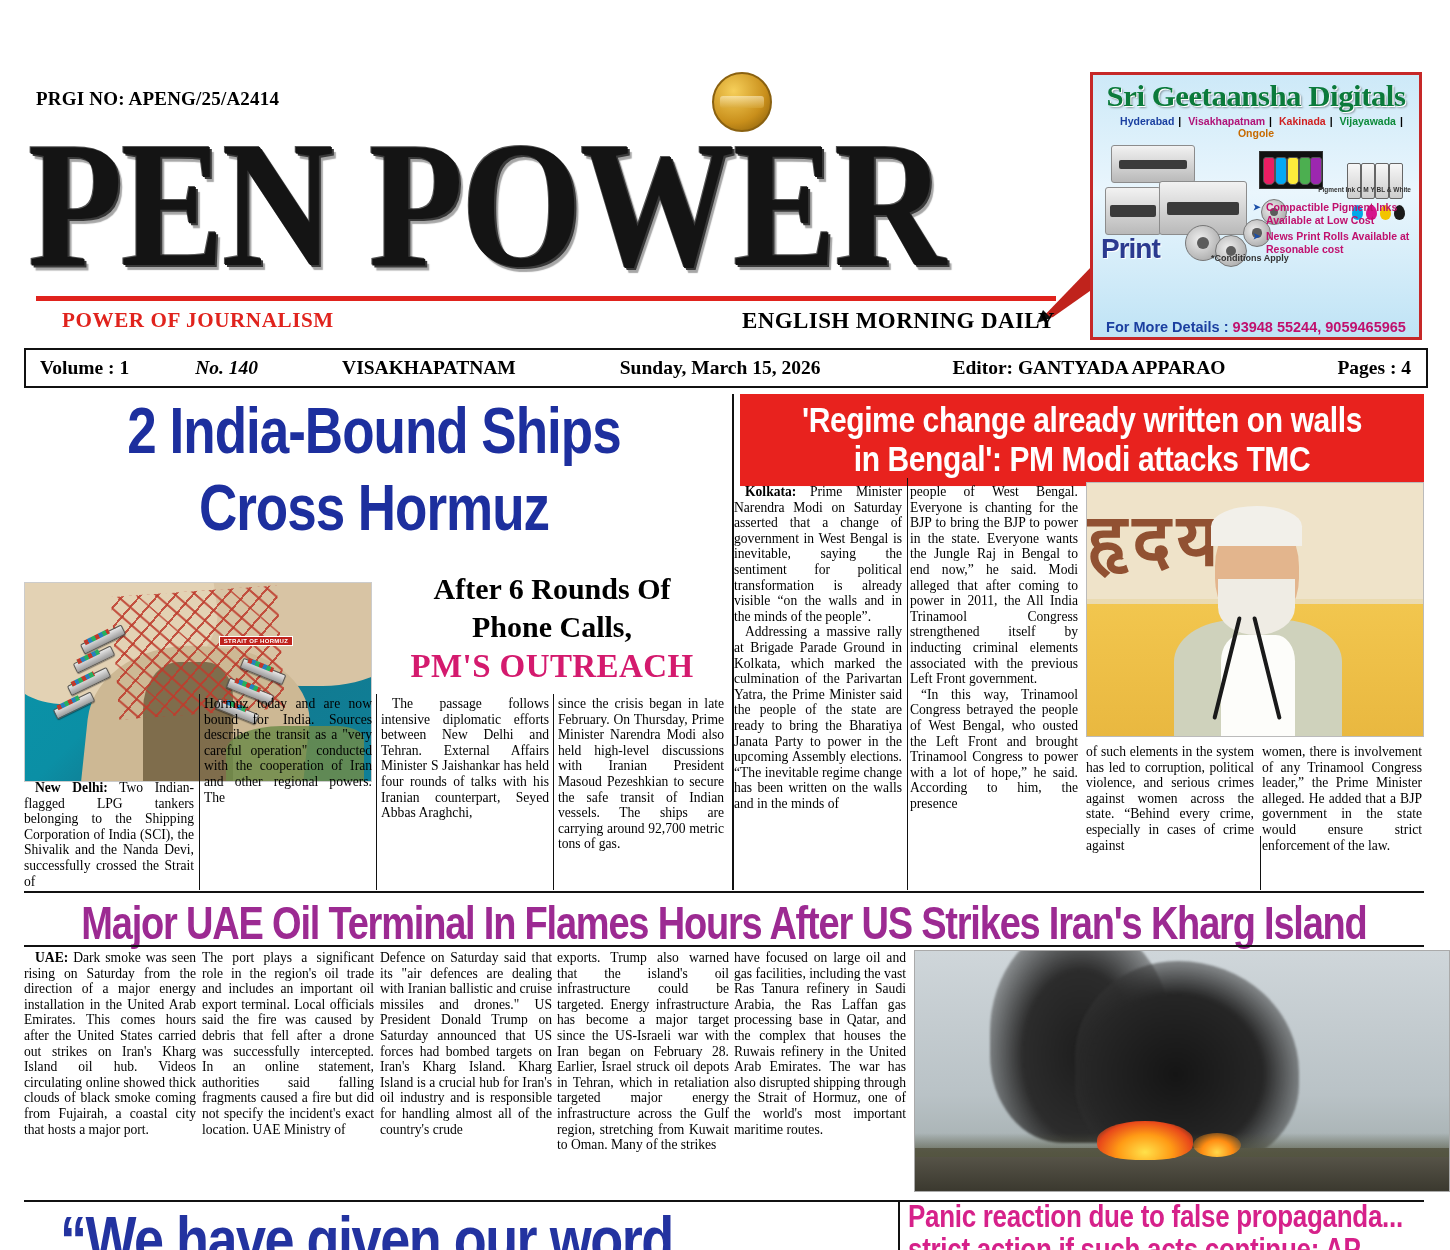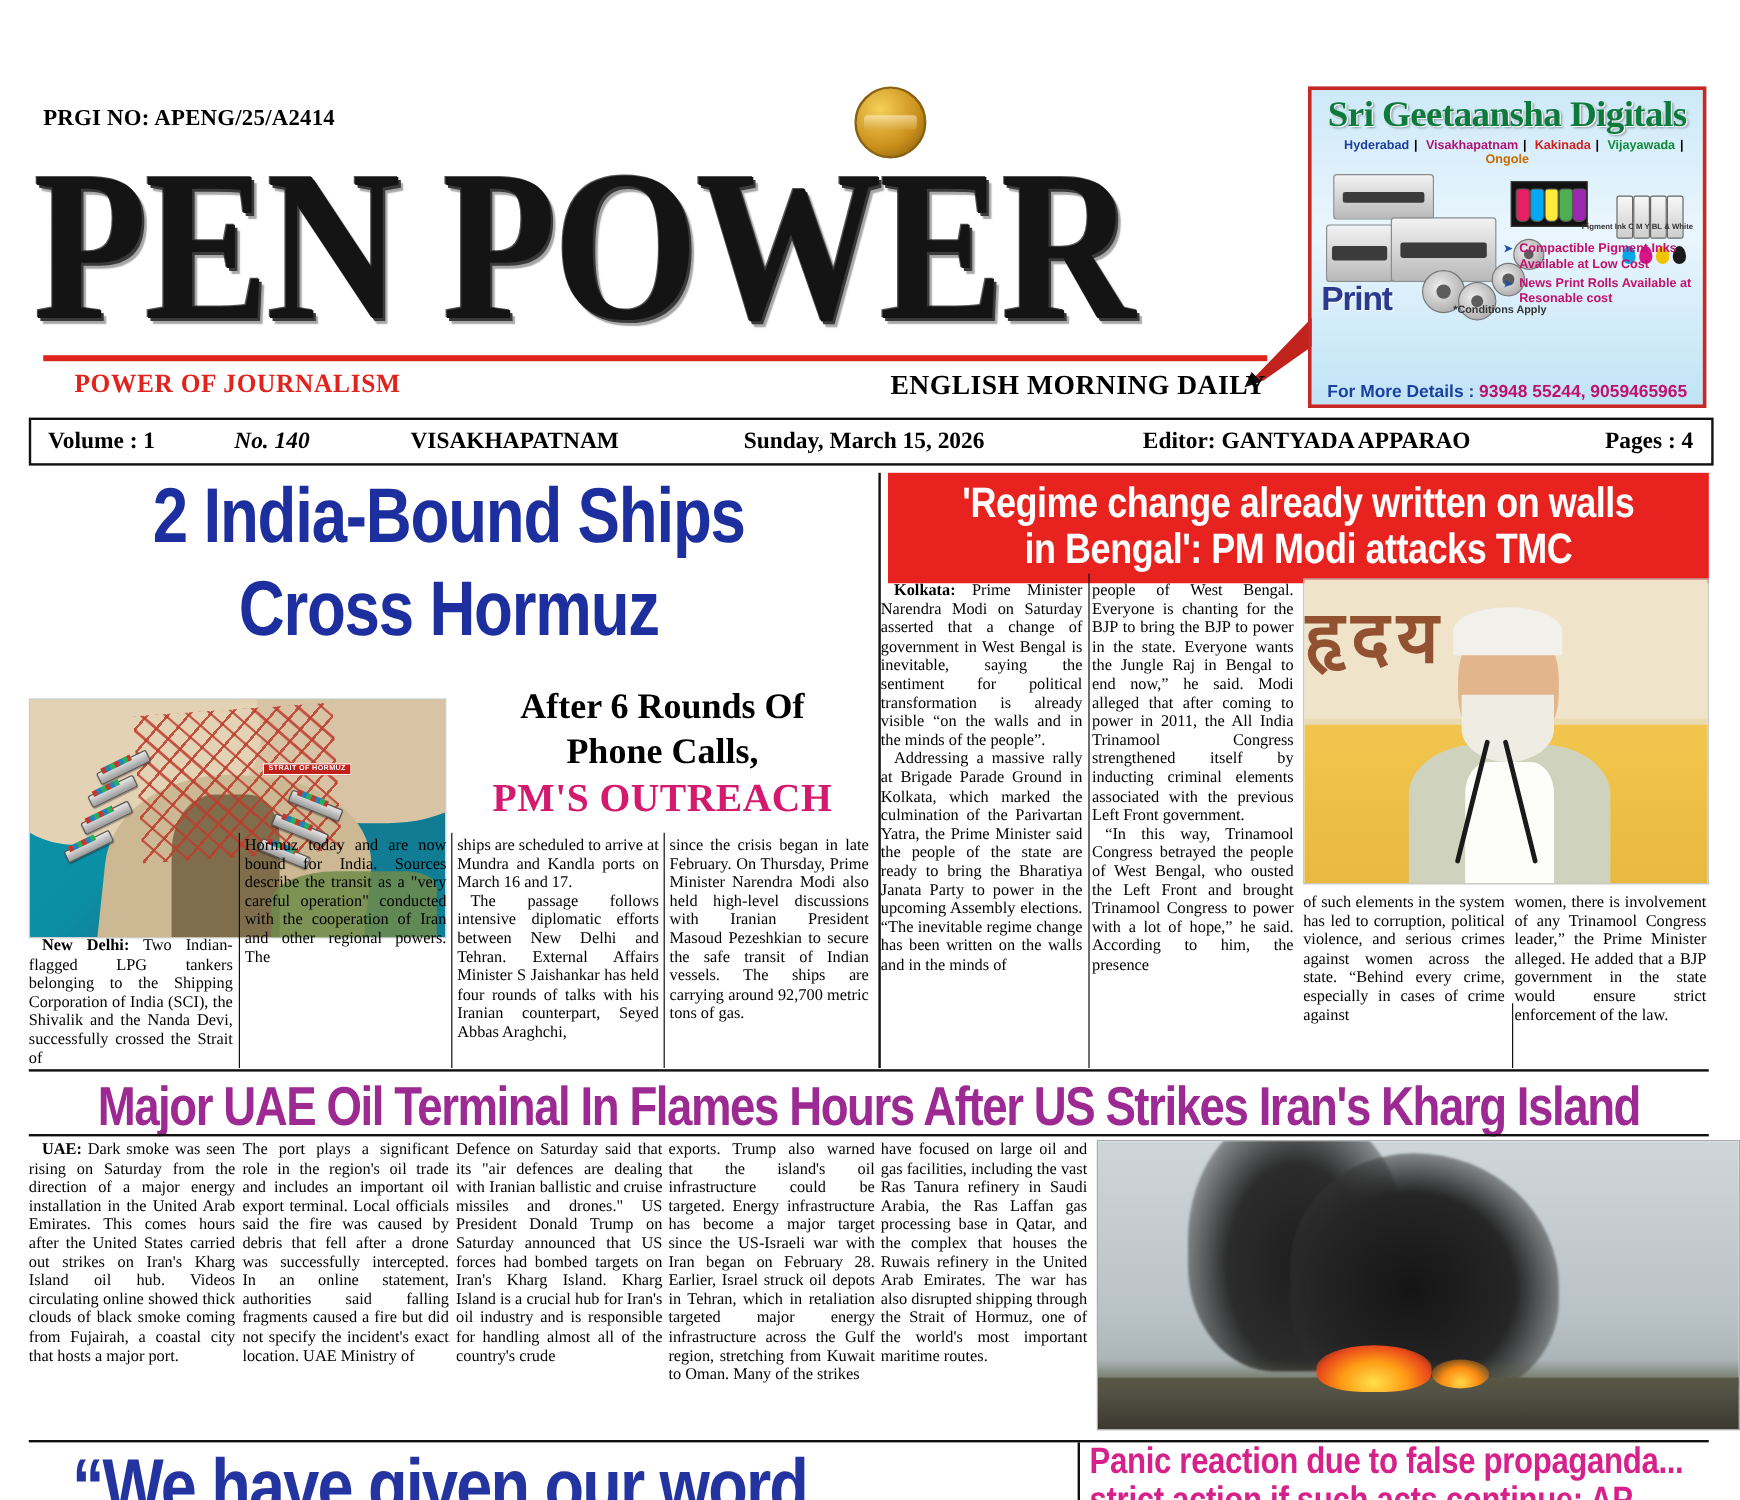--- a/index.html
+++ b/index.html
@@ -111,21 +111,21 @@
      text-align:center;font-size:30px;line-height:33px;letter-spacing:-.4px;padding:5px 4px 7px;
      transform:scaleY(1.18);transform-origin:center top;}
   .mc1{position:absolute;left:0;top:90px;width:168px;}
   .mc2{position:absolute;left:176px;top:90px;width:168px;}
   .mc3{position:absolute;left:352px;top:350px;width:168px;}
   .mc4{position:absolute;left:528px;top:350px;width:160px;}
   .modiphoto{position:absolute;left:352px;top:88px;width:336px;height:253px;overflow:hidden;border:1px solid #bbb;}
   .mp-bg{position:absolute;inset:0;background:linear-gradient(#f0e2c0,#e9d9ae 55%,#efd98f);}
   .mp-brown{position:absolute;left:0;top:0;width:100%;height:46%;background:#efe3c9;}
   .mp-letters{position:absolute;left:0;top:2%;width:100%;height:44%;
-     font-family:"Liberation Sans",sans-serif;color:#8d4a2a;font-size:60px;font-weight:bold;
+     font-family:"Liberation Sans",sans-serif;color:#8d4a2a;font-size:72px;font-weight:bold;
      letter-spacing:6px;opacity:.95;white-space:nowrap;overflow:hidden;}
   .mp-yellow{position:absolute;left:0;bottom:0;width:100%;height:52%;background:linear-gradient(#f2c64e,#e9b840);}
   .mp-body{position:absolute;left:26%;bottom:0;width:50%;height:46%;background:#cfd2bc;border-radius:36% 36% 0 0;}
   .mp-kurta{position:absolute;left:40%;bottom:0;width:22%;height:40%;background:#fdfdfa;border-radius:26% 26% 0 0;}
   .mp-head{position:absolute;left:38%;top:12%;width:25%;height:44%;background:#e3b58d;border-radius:48% 48% 42% 42%;}
   .mp-hair{position:absolute;left:37%;top:9%;width:27%;height:16%;background:#f2f0ea;border-radius:50% 50% 0 0;}
   .mp-beard{position:absolute;left:39%;top:38%;width:23%;height:22%;background:#efece4;border-radius:0 0 50% 50%;}
   .mp-mic1{position:absolute;left:41%;bottom:6%;width:4px;height:42%;background:#1a1a1a;transform:rotate(14deg);border-radius:2px;}
   .mp-mic2{position:absolute;left:53%;bottom:6%;width:4px;height:42%;background:#1a1a1a;transform:rotate(-14deg);border-radius:2px;}
 
@@ -272,21 +272,20 @@
       </div>
 
       <div class="col ls-c1">
         <p class="first"><b class="dl">New Delhi:</b>
           <span>Two Indian-flagged LPG tankers belonging to the Shipping Corporation of India (SCI), the Shivalik and the Nanda Devi, successfully crossed the Strait of</span></p>
       </div>
       <div class="col ls-c2">
         <p style="text-indent:0"><span>Hormuz today and are now bound for India. Sources describe the transit as a "very careful operation" conducted with the cooperation of Iran and other regional powers. The</span></p>
       </div>
       <div class="col ls-c3">
-        <p style="text-indent:0"><span>ships are scheduled to arrive at Mundra and Kandla ports on March 16 and 17.</span></p>
         <p><span>The passage follows intensive diplomatic efforts between New Delhi and Tehran. External Affairs Minister S Jaishankar has held four rounds of talks with his Iranian counterpart, Seyed Abbas Araghchi,</span></p>
       </div>
       <div class="col ls-c4">
         <p style="text-indent:0"><span>since the crisis began in late February. On Thursday, Prime Minister Narendra Modi also held high-level discussions with Iranian President Masoud Pezeshkian to secure the safe transit of Indian vessels. The ships are carrying around 92,700 metric tons of gas.</span></p>
       </div>
     </div>
 
     <div class="lead-right">
       <div class="hl-red">
         <div>'Regime change already written on walls</div>

